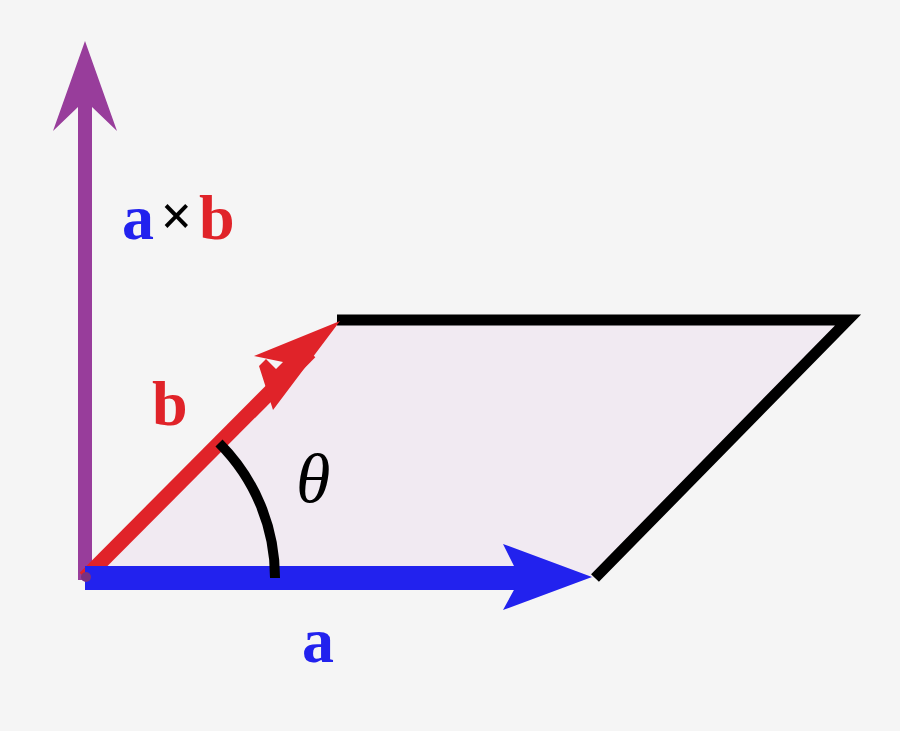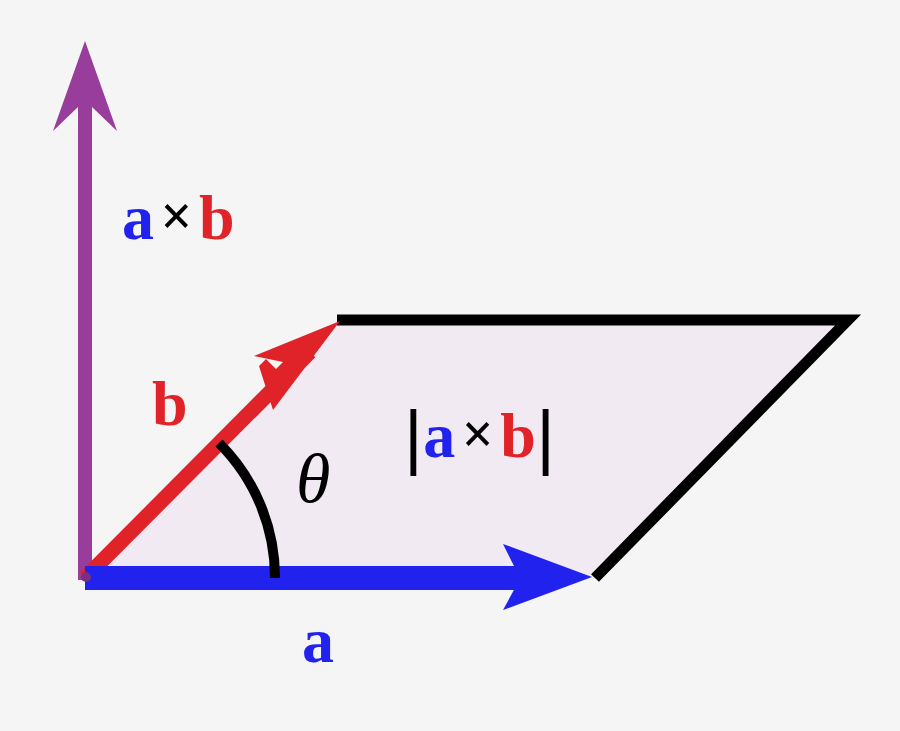--- a/index.html
+++ b/index.html
@@ -111,23 +111,20 @@
     <circle cx="86" cy="577" r="5" fill="#7a2f80"></circle>
 
     <path d="M 275 578 A 190 190 0 0 0 219 443" fill="none" stroke="#000000" stroke-width="10" stroke-linecap="butt"></path>
 
   </svg>
 
   <div class="math-label lbl-cross">
     <span class="gl-a">a</span><span class="gl-op op-times">×</span><span class="gl-b">b</span>
   </div>
 
-  <div class="math-label lbl-mag">
-    <span class="gl-bar bar-pipe">|</span><span class="gl-a">a</span><span class="gl-op op-times">×</span><span class="gl-b">b</span><span class="gl-bar bar-pipe">|</span>
-  </div>
 
   <div class="math-label lbl-b-vec gl-b">b</div>
 
   <div class="math-label lbl-a-vec gl-a">a</div>
 
   <div class="math-label lbl-theta">θ</div>
 
 </div>
 
 </body></html>

